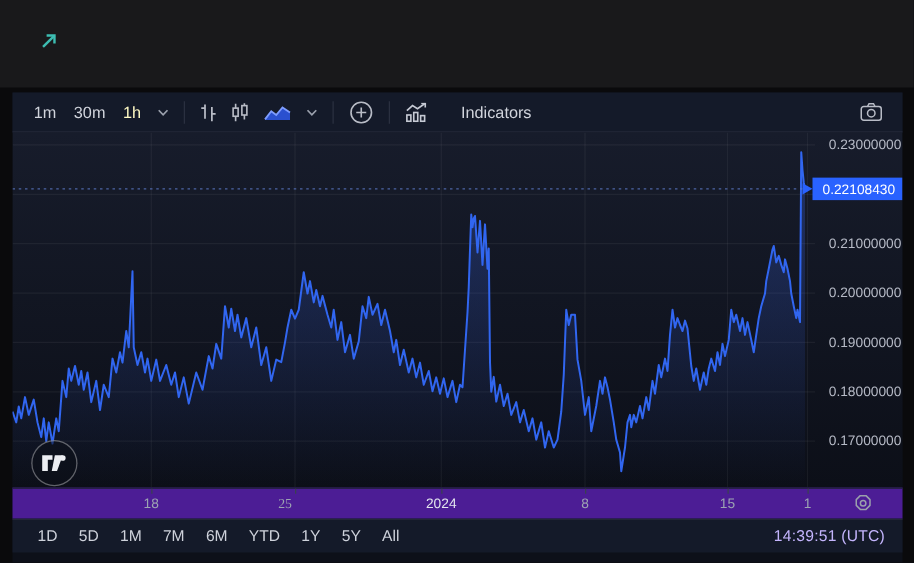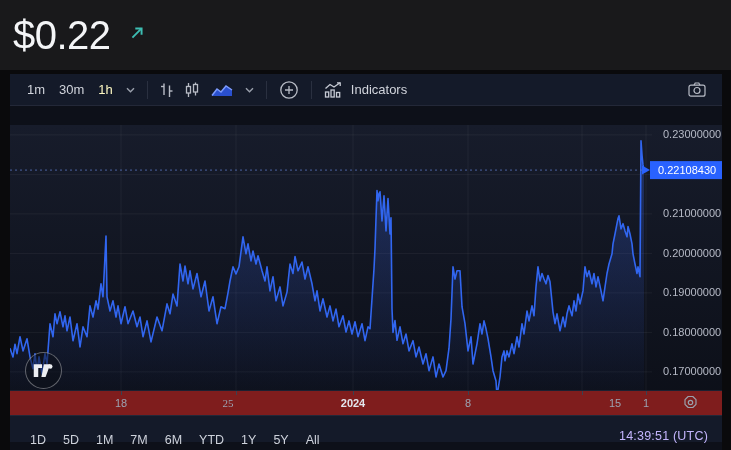--- a/index.html
+++ b/index.html
@@ -20,55 +20,54 @@
   
   .toolbar { position:absolute; left:0; top:0; width:712px; height:32px;
              background:#141a29; border-bottom:1px solid #232838;
              display:flex; align-items:center; padding:0 10px; color:#d1d4dc; }
   .tb-btn { font-size:13px; color:#d1d4dc; padding:0 7px; height:24px; line-height:24px;
             border-radius:3px; cursor:default; }
   .tb-btn.active { color:#fef9c3; }
   .tb-ico { display:flex; align-items:center; justify-content:center;
             height:24px; padding:0 6px; }
   .tb-sep { width:1px; height:18px; background:#2a3040; margin:0 6px; }
-  .tb-label { font-size:13px; color:#d1d4dc; margin-left:2px; }
+  .tb-label { font-size:13px; color:#d1d4dc; margin-left:20px; }
   .tb-spacer { flex:1; }
 
   
-  .plot { position:absolute; left:0; top:32px; width:680px; height:284px;margin-top:19px; }
+  .plot { position:absolute; left:0; top:32px; width:680px; height:284px; }
   .plot svg { display:block; }
 
   
   .tvlogo { position:absolute; left:15px; top:278px; width:37px; height:37px;
             border-radius:50%; border:1.5px solid rgba(255,255,255,0.35);
             background:rgba(13,16,25,0.55); display:flex; align-items:center; justify-content:center; }
 
   
   .taxis { position:absolute; left:0; top:316px; width:712px; height:25px;
-           background:#7f1d1d; border-top:1px solid #1b2030; }
+           background:#4c1d95; border-top:1px solid #1b2030; }
   .taxis .tick { position:absolute; top:0; width:1px; height:4px; background:#3a4150; }
   .taxis .tlab { position:absolute; top:6px; transform:translateX(-50%);
                  font-size:11px; color:#9ca3b2; }
-  .taxis .tlab.bold { color:#e3e6ee; font-weight:700; }
+  .taxis .tlab.bold { color:#e3e6ee; font-weight:400; }
   .gear { position:absolute; right:24px; top:4px; }
 
   
   .botbar { position:absolute; left:0; top:341px; width:712px; height:17px;
             background:#141a29; border-top:1px solid #232838;
-            display:flex; align-items:flex-start; padding:13px 14px; }
+            display:flex; align-items:center; padding:13px 14px; }
   .rng-btn { font-size:12.5px; color:#ced2db; padding:0 6px; margin-right:5px;
              height:22px; line-height:22px; border-radius:3px; }
   .bb-spacer { flex:1; }
   .clock { font-size:12.5px; color:#c4b5fd; letter-spacing:0.2px; }
 </style>
 </head>
 <body>
 
 <div class="header">
-  <span class="price-big">$0.22</span>
   <span class="chg-arrow">
     <svg width="16" height="16" viewBox="0 0 14 14" fill="none" stroke="#3dbdb2" stroke-width="1.7">
       <path d="M3 11 L11 3"></path>
         <path d="M5.5 3 H11 V8.5"></path>
     </svg>
   </span>
 </div>
 
 <div class="widget">
 
@@ -198,21 +197,21 @@
     </span>
   <span class="tick" style="left: 111px;"></span>
       <span class="tlab" style="left: 111px;">18</span>
       <span class="tick" style="left: 226px;"></span>
       <span class="tlab" style="left: 218px; font-family: Liberation Serif, serif;">25</span>
       <span class="tick" style="left: 343px;"></span>
       <span class="tlab bold" style="left: 343px;">2024</span>
       <span class="tick" style="left: 458px;"></span>
       <span class="tlab" style="left: 458px;">8</span>
       <span class="tick" style="left: 572px;"></span>
-      <span class="tlab" style="left: 572px; margin-left: 33px;">15</span>
+      <span class="tlab" style="left: 572px;">15</span>
       <span class="tick" style="left: 636px;"></span>
       <span class="tlab" style="left: 636px;">1</span>
     </div>
 
   <div class="botbar">
     <div id="ranges" style="display:flex">
         <span class="rng-btn">1D</span>
         <span class="rng-btn">5D</span>
         <span class="rng-btn">1M</span>
         <span class="rng-btn">7M</span>

